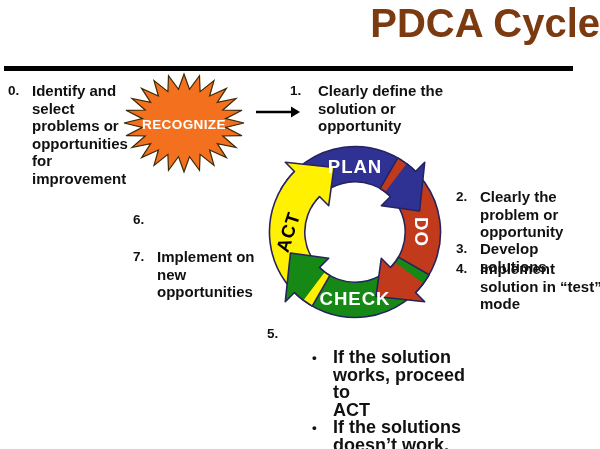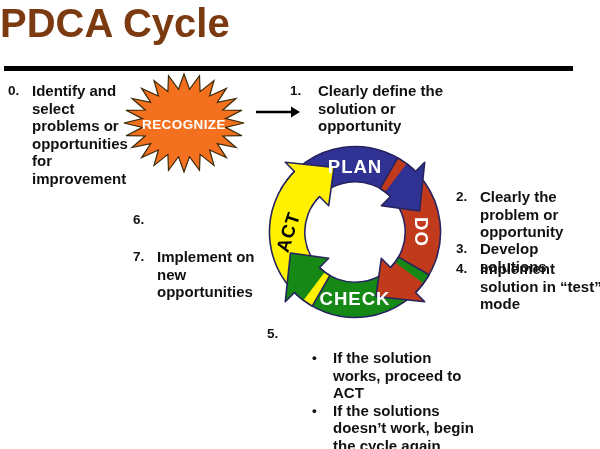--- a/index.html
+++ b/index.html
@@ -2,31 +2,31 @@
 <html><head>
 <meta charset="utf-8">
 <style>
   html,body { margin:0; padding:0; background:#fff; }
   .slide {
     position:relative; width:600px; height:449px; background:#ffffff;
     font-family:"Liberation Sans", sans-serif; color:#111; overflow:hidden;
   }
   .title {
     position:absolute; top:1px; left:0; width:100%;
-    text-align:left; font-size:40px; font-weight:bold; color:#7B3A10;
+    text-align:right; font-size:40px; font-weight:bold; color:#7B3A10;
     letter-spacing:0px;
   }
   .rule { position:absolute; left:4px; top:66px; width:569px; height:5px; background:#000; }
   .step { position:absolute; display:flex; align-items:flex-start; }
   .step .num { width:24px; flex:0 0 auto; font-weight:bold; font-size:13.5px; line-height:17.5px; }
   .step .txt { font-weight:bold; font-size:15px; line-height:17.5px; white-space:pre-line; }
   .bullets { position:absolute; left:312px; top:349px; }
   .brow { display:flex; align-items:flex-start; }
   .brow .mark { width:21px; flex:0 0 auto; font-weight:bold; font-size:13.5px; line-height:17.5px; }
-  .brow .txt { font-weight:bold; font-size:15px; line-height:17.5px; white-space:pre-line; }
+  .brow .txt { font-weight:bold; font-size:18px; line-height:17.5px; white-space:pre-line; }
   svg { position:absolute; overflow:visible; }
   .band { stroke:#26235F; stroke-width:1.7; stroke-linejoin:round; }
   .hfill { stroke:none; }
   .hline { fill:none; stroke:#26235F; stroke-width:1.7; stroke-linejoin:round; }
   .cyc-label { font-family:"Liberation Sans", sans-serif; font-weight:bold; font-size:20px; letter-spacing:1px; }
   .star-poly { stroke:#3a2a08; stroke-width:1.2; }
   .star-label { font-family:"Liberation Sans", sans-serif; font-weight:bold; font-size:13.5px; fill:#fff; letter-spacing:0.4px; }
 </style>
 </head>
 <body>

